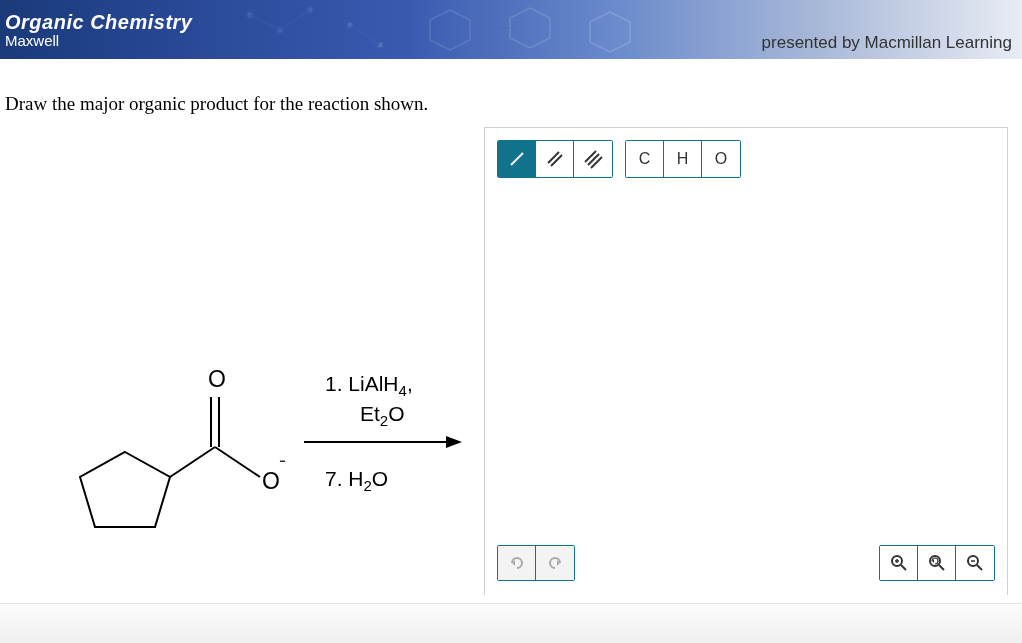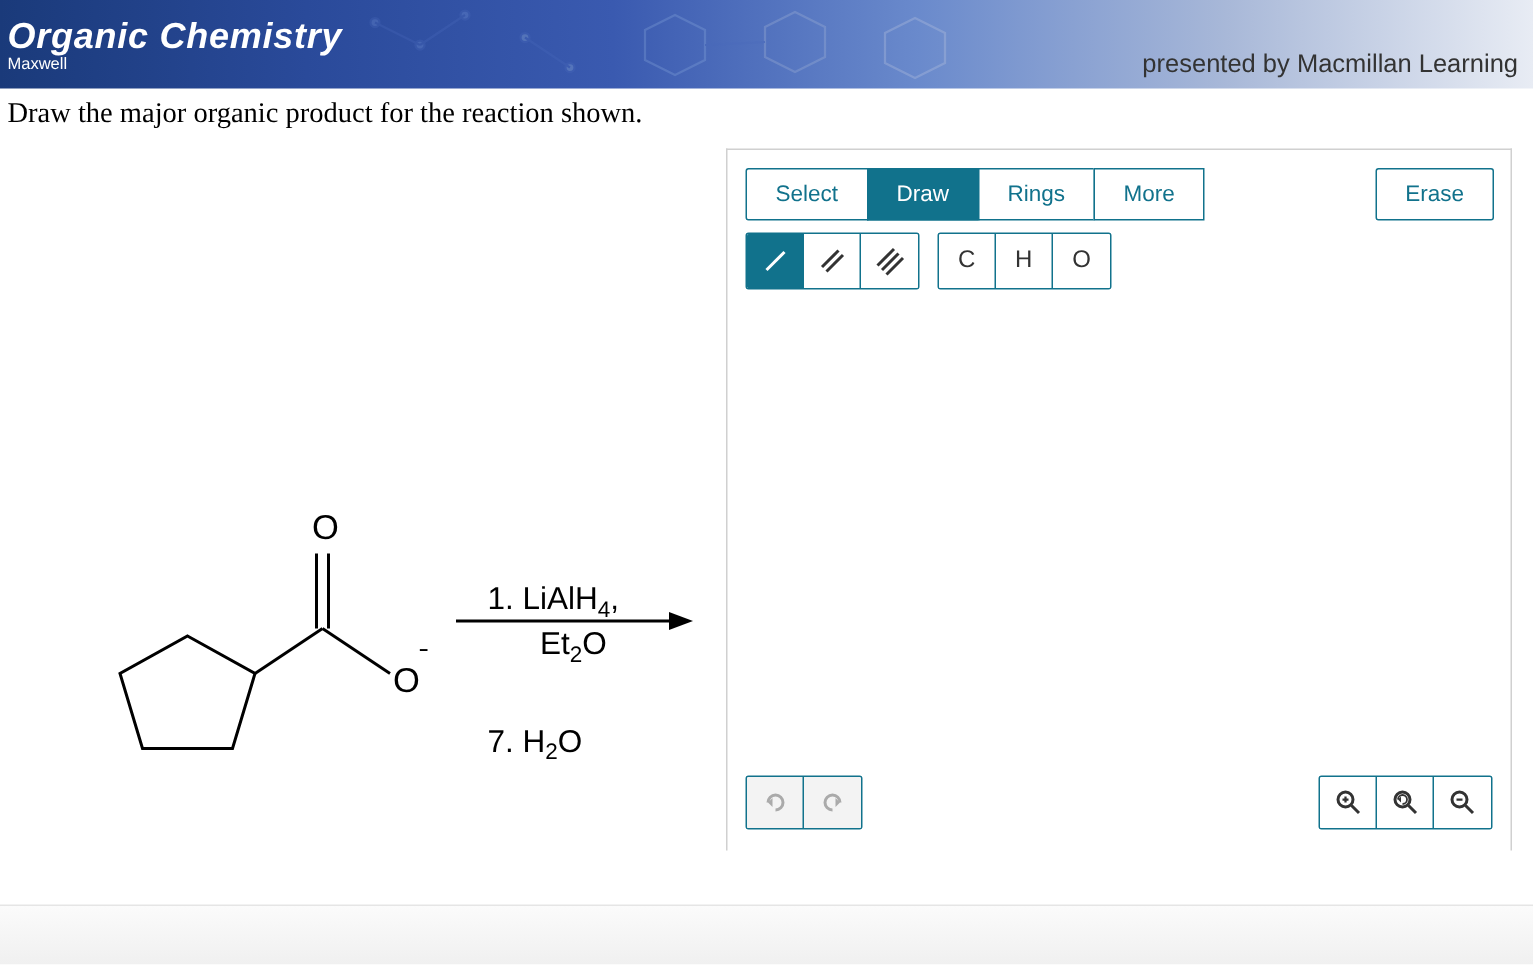--- a/index.html
+++ b/index.html
@@ -30,63 +30,63 @@
       width: 550px;
       height: 59px;
       opacity: 0.5;
     }
     .header-text {
       position: relative;
       z-index: 2;
       color: #fff;
     }
     .header-title {
-      font-size: 24px;
+      font-size: 20px;
       font-weight: bold;
       font-style: italic;
       letter-spacing: 0.5px;
     }
     .header-subtitle {
-      font-size: 11px;
+      font-size: 15px;
       margin-top: -2px;
     }
     .header-right {
       position: absolute;
       right: 10px;
       bottom: 6px;
       font-size: 17px;
       color: #333;
       z-index: 2;
     }
     .question {
       font-family: Georgia, "Times New Roman", serif;
       font-size: 19px;
       color: #000;
       padding: 6px 5px 12px 5px;
+      margin-top: 28px;
     }
     .content {
       display: flex;
       align-items: stretch;
     }
     .left-panel {
       width: 484px;
       height: 468px;
       position: relative;
     }
     .structure-svg {
       position: absolute;
       top: 180px;
       left: 55px;
     }
     .reaction-label {
       position: absolute;
       font-family: Arial, sans-serif;
       font-size: 21px;
       color: #000;
-      margin-top: 44px;
     }
     .reaction-label sub {
       font-size: 15px;
     }
     .line1 { top: 245px; left: 325px; }
     .line2 { top: 275px; left: 360px; }
     .line3 { top: 340px; left: 325px; }
     .arrow-svg {
       position: absolute;
       top: 305px;
@@ -251,27 +251,20 @@
       <span>7. H</span><sub>2</sub><span>O</span>
     </div>
 
     <svg class="arrow-svg" width="160" height="20">
       <line x1="0" y1="10" x2="148" y2="10" stroke="#000" stroke-width="2"></line>
       <polygon points="158,10 142,4 142,16" fill="#000"></polygon>
     </svg>
   </div>
 
   <div class="right-panel">
-    <div class="toolbar">
-      <div class="tab">Select</div>
-      <div class="tab active">Draw</div>
-      <div class="tab">Rings</div>
-      <div class="tab">More</div>
-      <div class="tab tab-erase">Erase</div>
-    </div>
 
     <div class="subtool-row">
       <div class="bond-group">
         <button class="tool-btn active">
           <svg width="20" height="20">
               <line x1="4" y1="16" x2="16" y2="4" stroke="#fff" stroke-width="2"></line>
             </svg>
         </button>
         <button class="tool-btn">
           <svg width="20" height="20">

